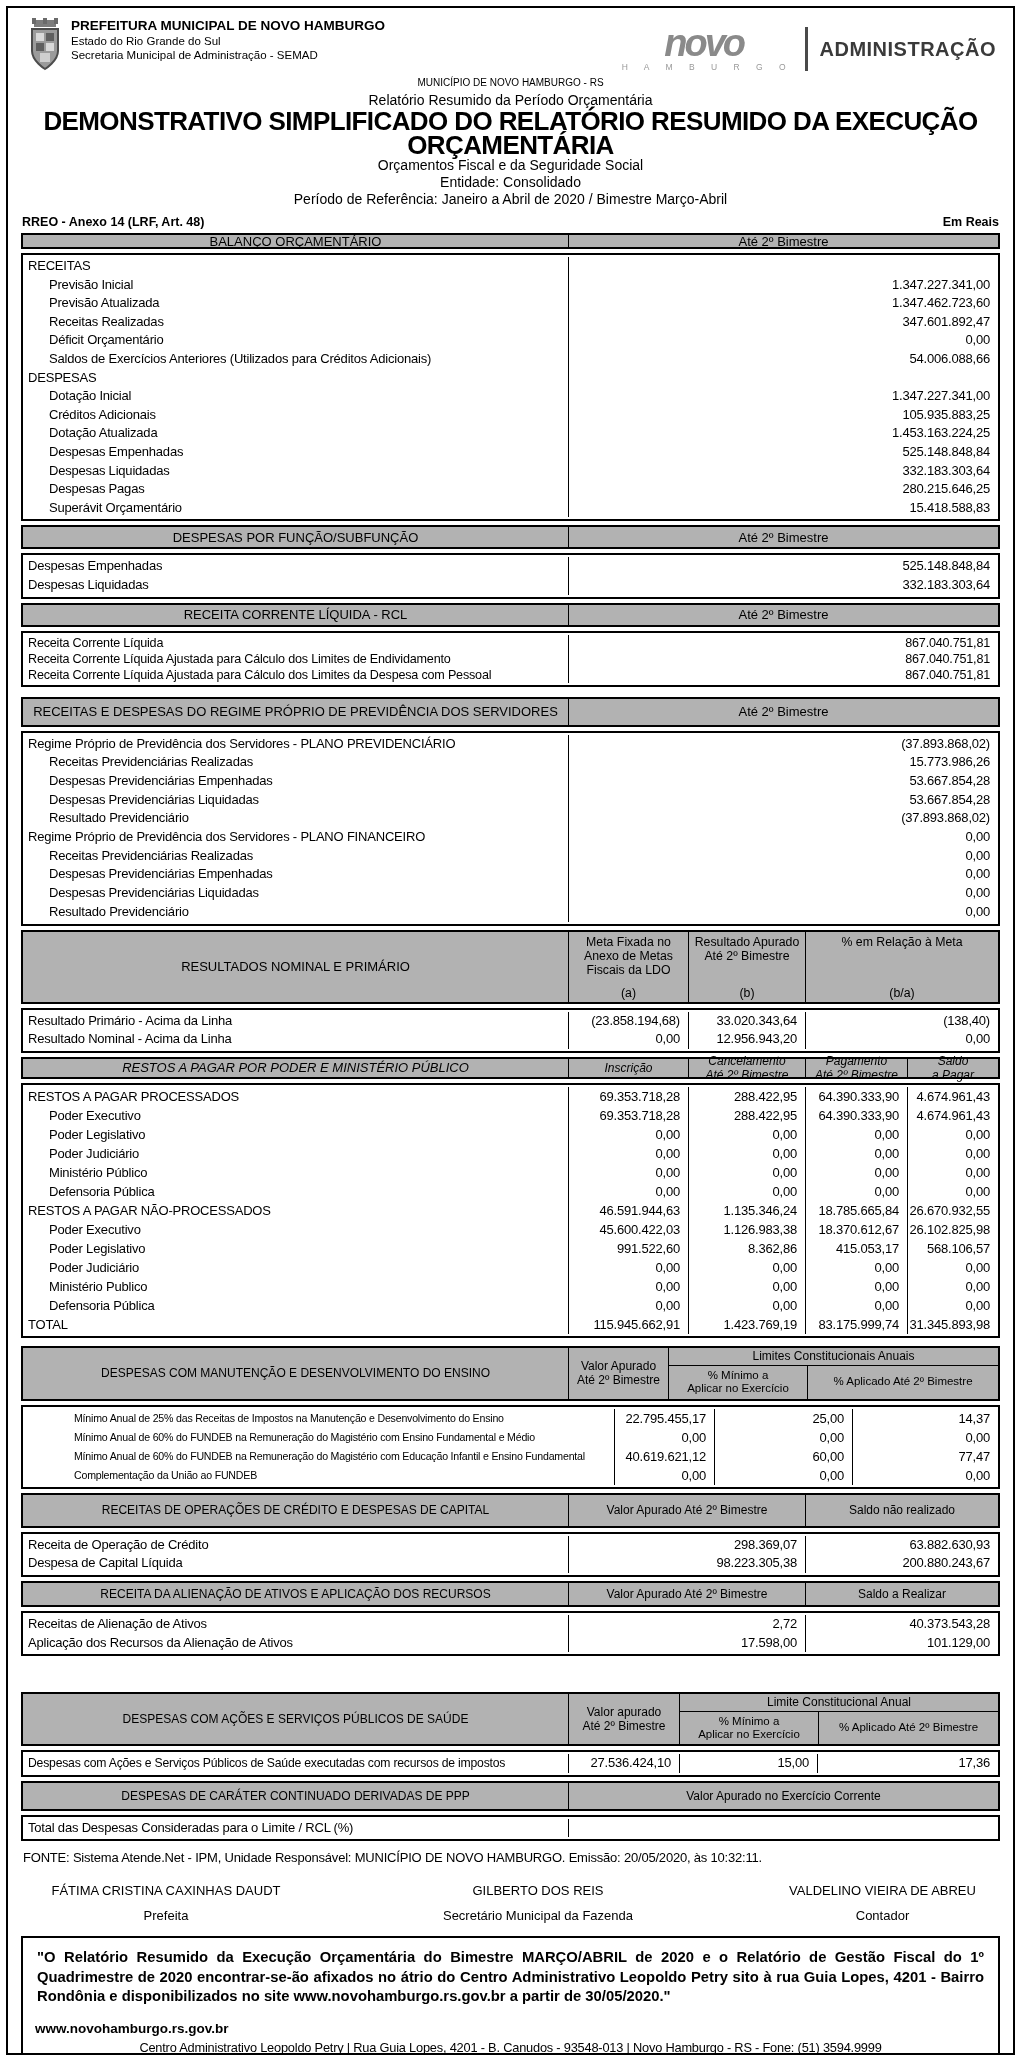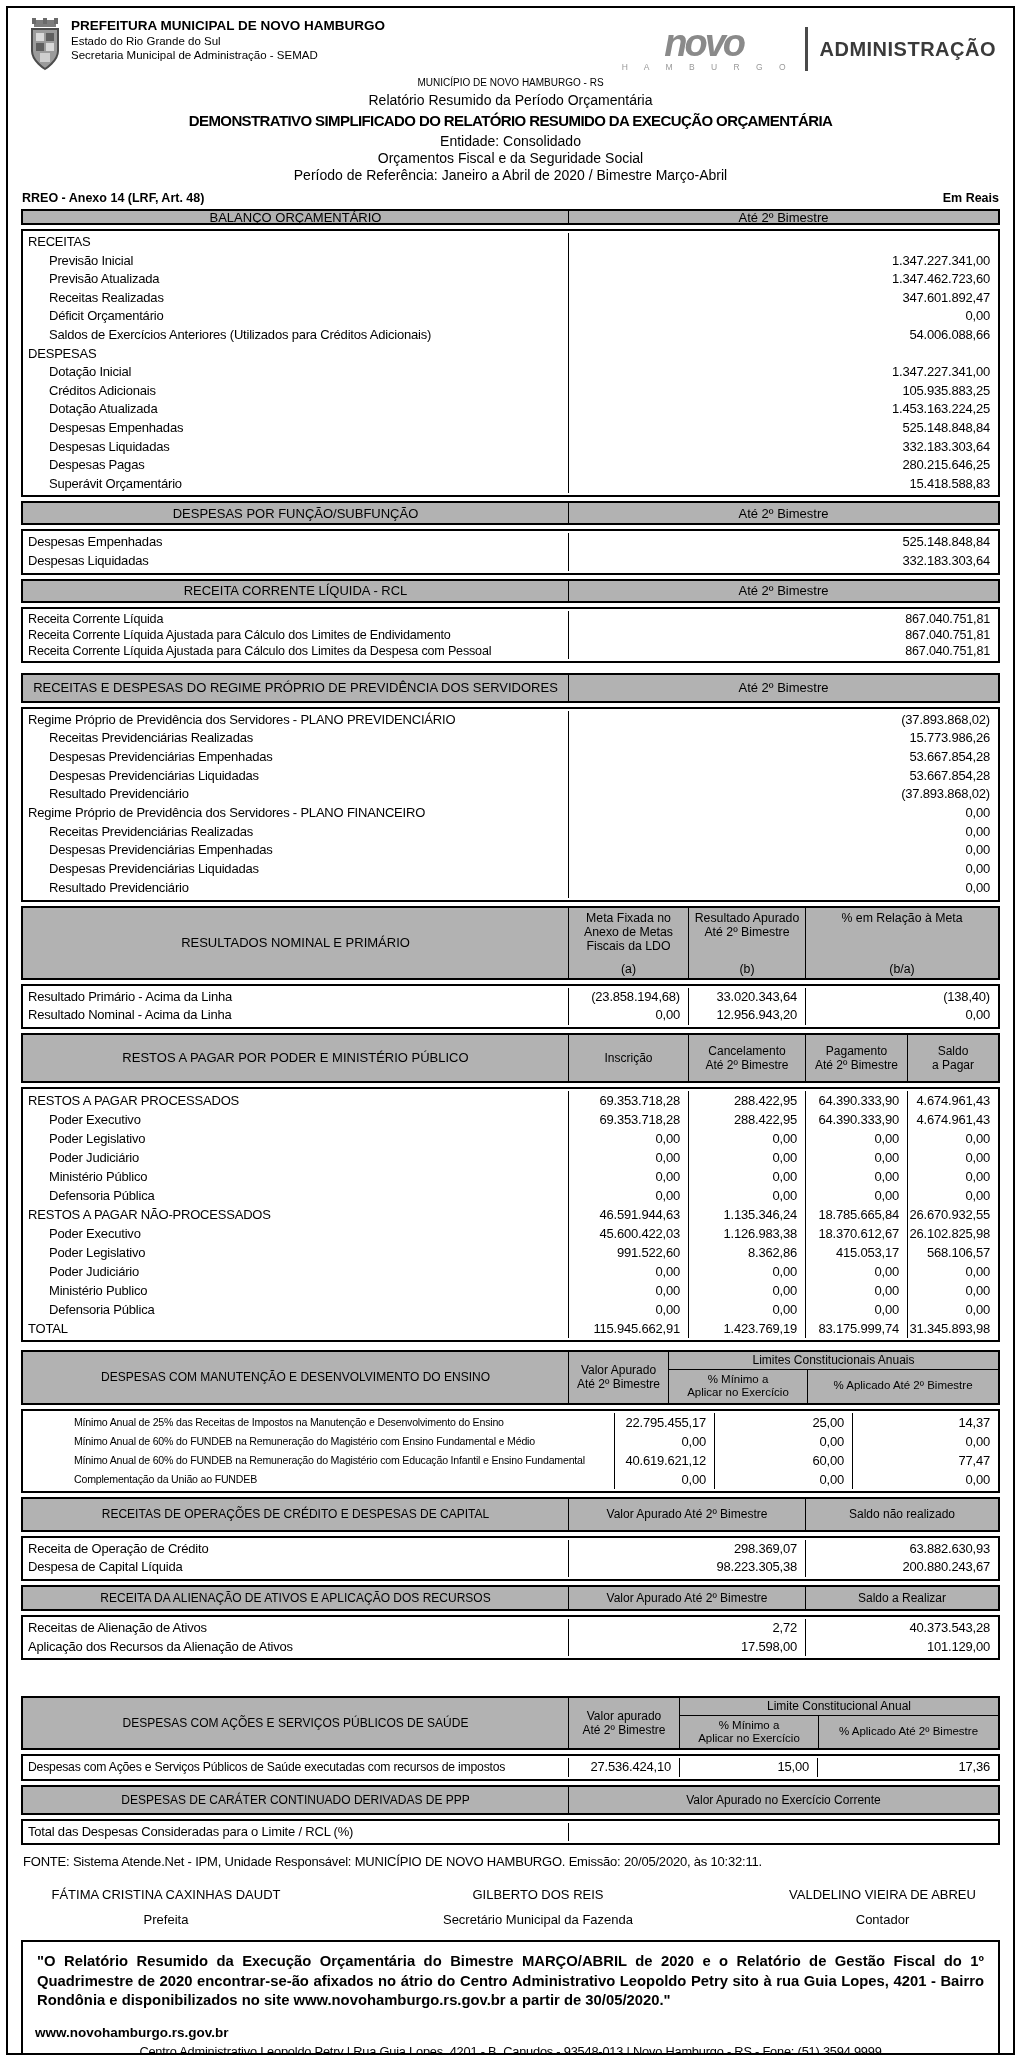--- a/index.html
+++ b/index.html
@@ -16,31 +16,31 @@
   .novo-block{text-align:center;}
   .novo-word{font-size:38px;font-weight:bold;font-style:italic;color:#8a8a8a;line-height:34px;letter-spacing:-3px;}
   .novo-sub{font-size:8.5px;letter-spacing:7px;color:#999;margin-top:2px;padding-left:7px;}
   .logo-divider{width:3px;height:44px;background:#4a4a4a;margin:0 12px;}
   .logo-admin{font-size:20px;font-weight:bold;color:#3a3a3a;letter-spacing:.5px;}
 
   
   .titles{text-align:center;margin-top:2px;}
   .t-md{font-size:10px;line-height:18px;}
   .t-sm{font-size:14px;line-height:17px;}
-  .t-big{font-size:15px;font-weight:bold;line-height:24px;letter-spacing:-.6px;text-align:center;}
+  .t-big{font-size:26px;font-weight:bold;line-height:24px;letter-spacing:-.6px;text-align:center;}
 
   .meta-row{display:flex;justify-content:space-between;font-weight:bold;font-size:12.5px;margin-top:7px;margin-bottom:2px;padding:0 1px;}
 
   
   .bar{background:var(--hdr);border:2px solid #000;display:flex;align-items:stretch;margin-top:4px;box-sizing:border-box;}
   .bc{display:flex;align-items:center;justify-content:center;text-align:center;font-size:13px;line-height:15px;box-sizing:border-box;padding:0 2px;}
   .bc + .bc{border-left:1.5px solid #000;}
   .pre{white-space:pre-line;}
   .h24{height:24px;}.h26{height:26px;}.h27{height:35px;}.h28{height:16px;text-decoration:underline;}.h30{height:30px;}
-  .h34{height:50px;}.h54{height:54px;}.h55{height:55px;}.h74{height:74px;}
+  .h34{height:22px;font-style:italic;}.h54{height:54px;}.h55{height:55px;}.h74{height:74px;}
   .w545{flex:0 0 545px;}.w120{flex:0 0 120px;}.w117{flex:0 0 117px;}.w102{flex:0 0 102px;}
   .w100{flex:0 0 100px;}.w138{flex:0 0 138px;}.w111{flex:0 0 111px;}.w237{flex:0 0 237px;}
   .grow{flex:1 1 auto;}
   .colsub{flex-direction:column;justify-content:space-between;padding:3px 2px 2px;font-size:12.3px;line-height:14px;}
   .stack{flex-direction:column;align-items:stretch;padding:0;}
   .stack .top{display:flex;align-items:center;justify-content:center;flex:0 0 17px;border-bottom:1.5px solid #000;font-size:12px;}
   .stack .bot{display:flex;flex:1 1 auto;}
   .bci{display:flex;align-items:center;justify-content:center;text-align:center;font-size:11.5px;line-height:13.5px;box-sizing:border-box;}
   .bci + .bci{border-left:1.5px solid #000;}
   .smallhdr{font-size:12px;line-height:14px;}
@@ -112,22 +112,22 @@
       </div>
       <div class="logo-divider"></div>
       <div class="logo-admin">ADMINISTRAÇÃO</div>
     </div>
   </div>
 
   <div class="titles">
     <div class="t-md">MUNICÍPIO DE NOVO HAMBURGO - RS</div>
     <div class="t-sm">Relatório Resumido da Período Orçamentária</div>
     <div class="t-big">DEMONSTRATIVO SIMPLIFICADO DO RELATÓRIO RESUMIDO DA EXECUÇÃO ORÇAMENTÁRIA</div>
+    <div class="t-sm">Orçamentos Fiscal e da Seguridade Social</div>
     <div class="t-sm">Entidade: Consolidado</div>
-    <div class="t-sm">Orçamentos Fiscal e da Seguridade Social</div>
     <div class="t-sm">Período de Referência: Janeiro a Abril de 2020 / Bimestre Março-Abril</div>
   </div>
 
   <div class="meta-row">
     <span>RREO - Anexo 14 (LRF, Art. 48)</span>
     <span>Em Reais</span>
   </div>
 
   <section>
     <div class="bar h28">

